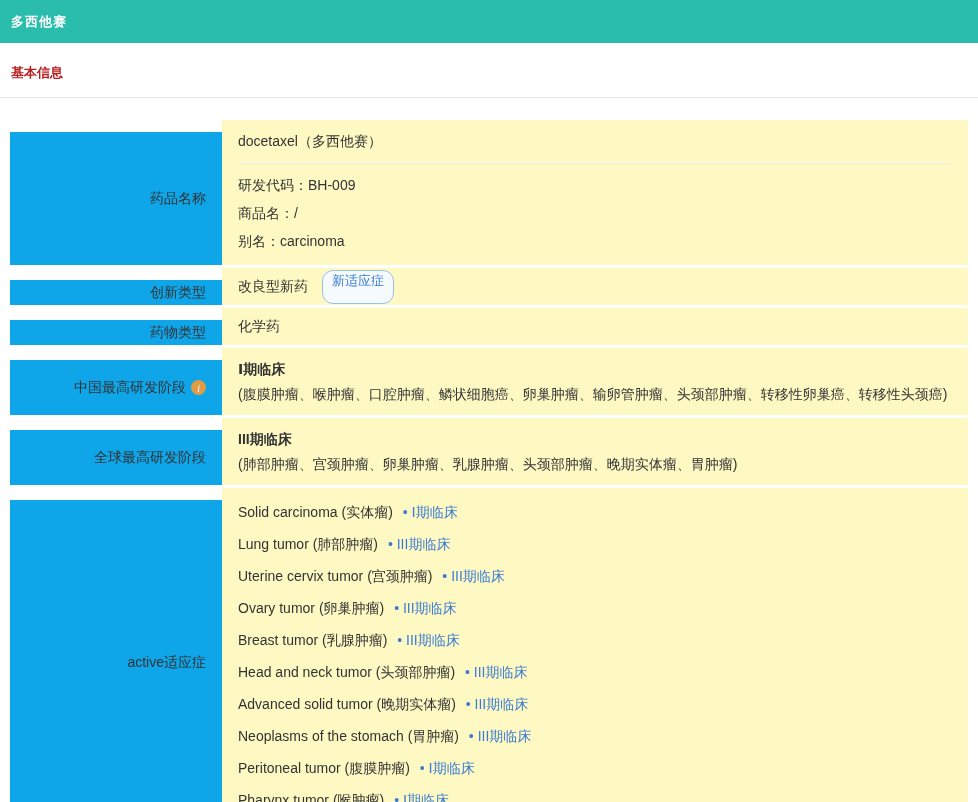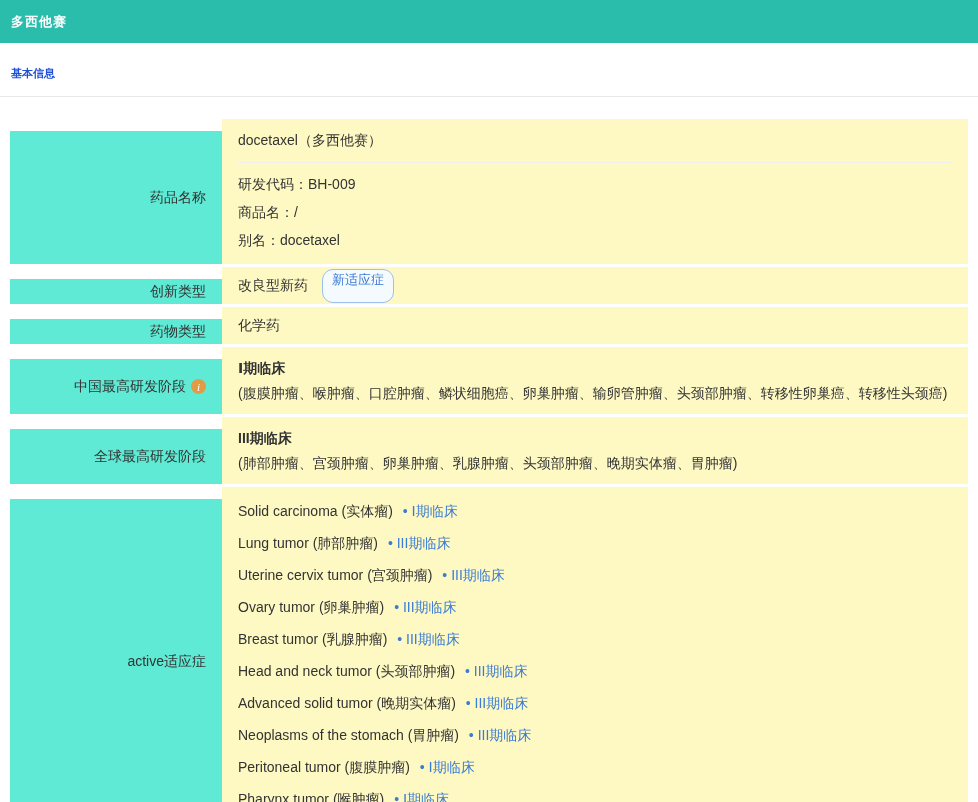--- a/index.html
+++ b/index.html
@@ -24,36 +24,36 @@
     font-size: 13px;
     font-weight: bold;
     letter-spacing: 1px;
   }
   
   .section-header {
     padding: 21px 11px 15px 11px;
     border-bottom: 1px solid #e8e8e8;
   }
   .section-header .section-title {
-    font-size: 11px;
+    font-size: 13px;
     font-weight: bold;
-    color: #1d4ed8;
+    color: #b91c1c;
   }
   
   .info-table {
     margin: 22px 10px 0 10px;
   }
   .info-row {
     display: flex;
     margin-bottom: 3px;
   }
   .row-label {
     width: 212px;
     flex: 0 0 212px;
-    background: #5eead4;
+    background: #0ea5e9;
     display: flex;
     align-items: center;
     justify-content: flex-end;
     padding-right: 16px;
     font-size: 14px;
     color: #333333;
     text-align: left;
     margin-top: 12px;
   }
   .row-content {
@@ -135,21 +135,21 @@
 </div>
 
 <div class="info-table">
 
   <div class="info-row row-drug-name">
     <div class="row-label">药品名称</div>
     <div class="row-content">
       <div class="generic-name-line">docetaxel（多西他赛）</div>
       <div class="name-sub-line first">研发代码：BH-009</div>
       <div class="name-sub-line">商品名：/</div>
-      <div class="name-sub-line">别名：docetaxel</div>
+      <div class="name-sub-line">别名：carcinoma</div>
     </div>
   </div>
 
   <div class="info-row">
     <div class="row-label">创新类型</div>
     <div class="row-content v-center">
       <span>改良型新药</span>
       <span class="badge-new-indication">新适应症</span>
     </div>
   </div>

